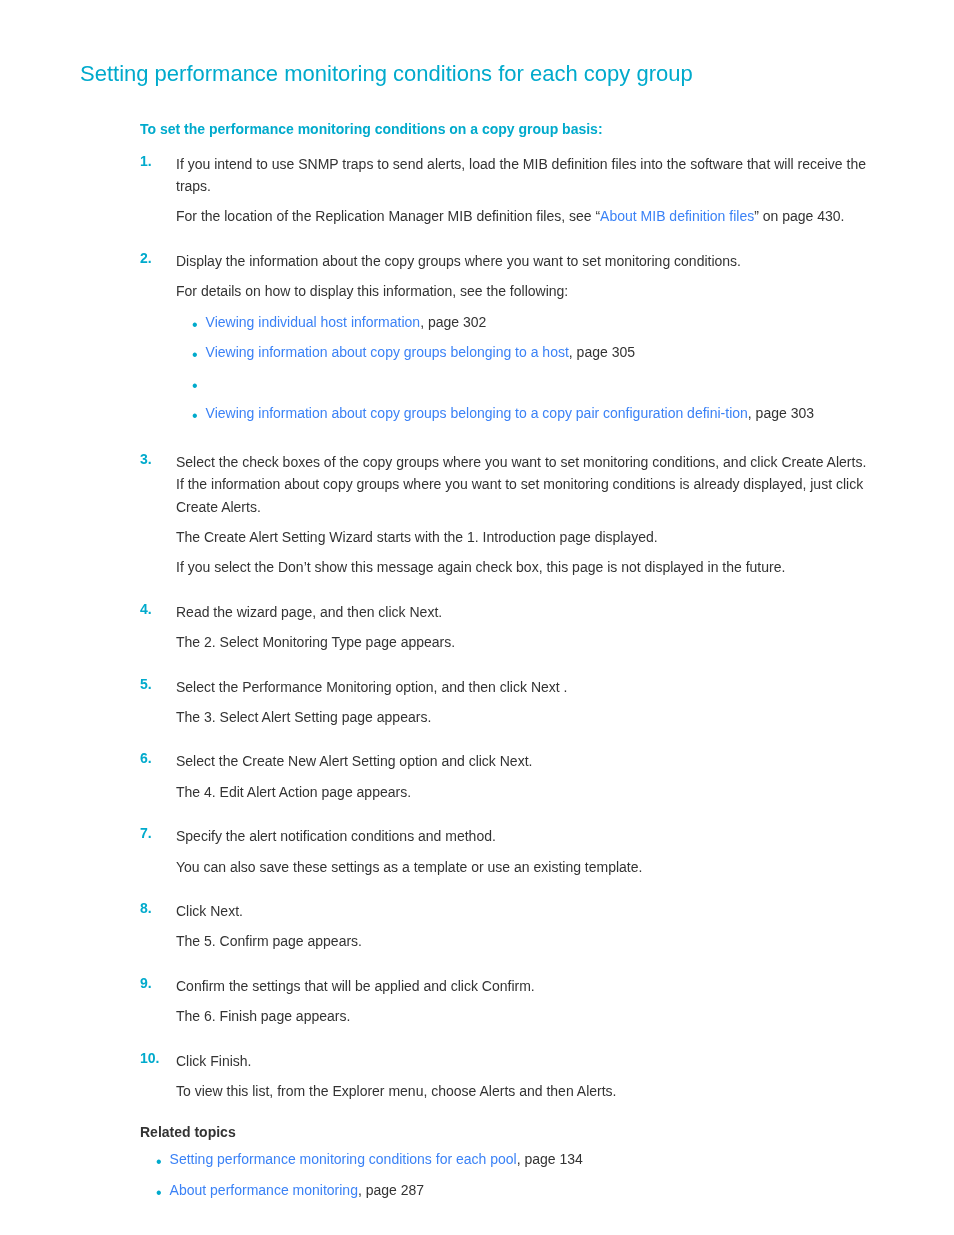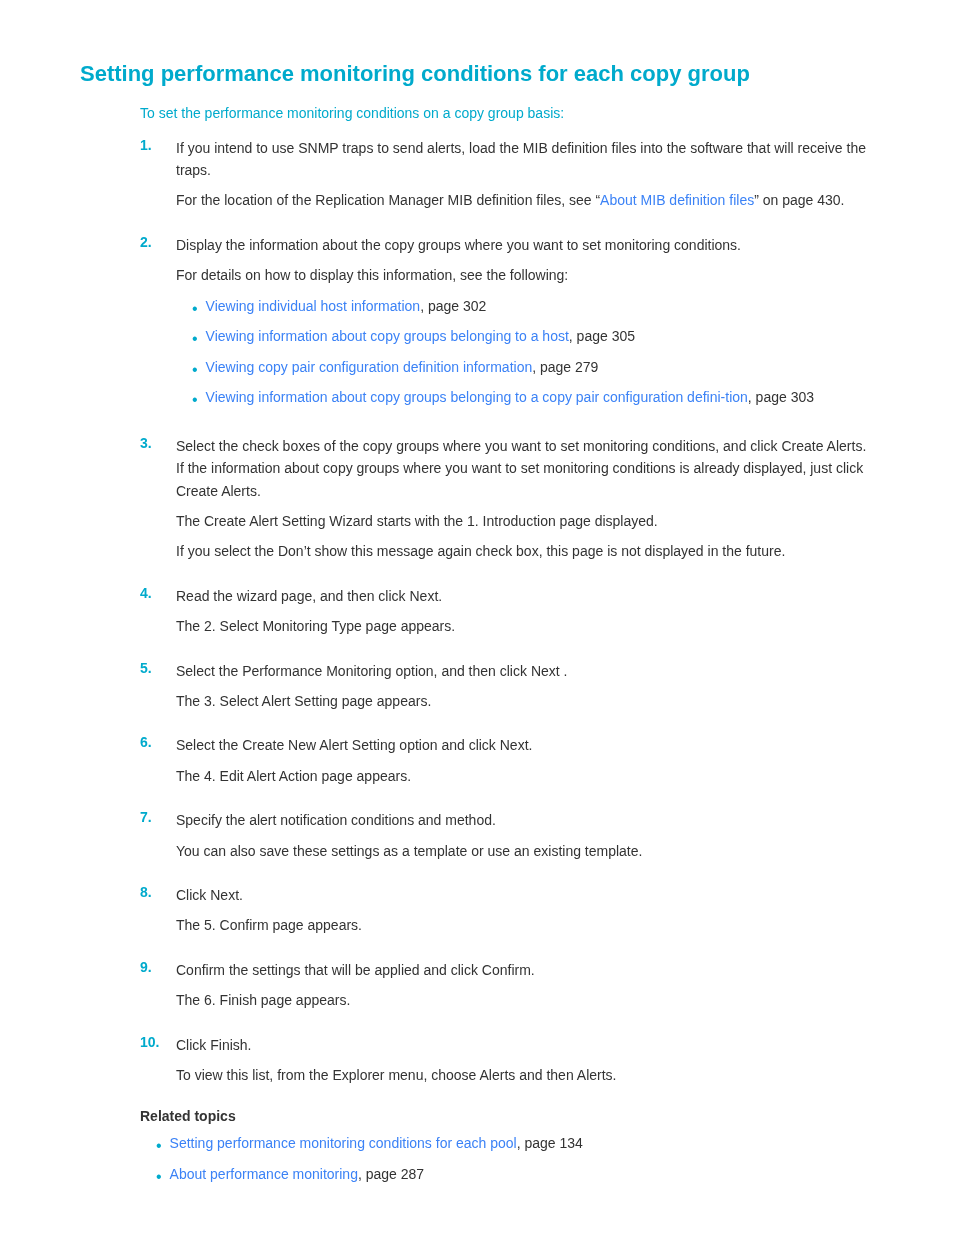--- a/index.html
+++ b/index.html
@@ -18,28 +18,28 @@
     .page-container {
       width: 954px;
       min-height: 1235px;
       background: #ffffff;
       padding: 60px 80px 60px 80px;
       position: relative;
     }
     .main-title {
       font-size: 22px;
       color: #00aacc;
+      font-weight: normal;
+      margin-bottom: 32px;
+      line-height: 1.3;
+    }
+    .subtitle {
+      font-size: 14px;
+      color: #00aacc;
       font-weight: bold;
-      margin-bottom: 16px;
-      line-height: 1.3;
-    }
-    .subtitle {
-      font-size: 14px;
-      color: #00aacc;
-      font-weight: normal;
       margin-bottom: 16px;
       margin-left: 60px;
     }
     .numbered-list {
       list-style: none;
       margin-left: 0;
     }
     .numbered-item {
       display: flex;
       margin-bottom: 14px;
@@ -130,21 +130,20 @@
           <li class="bullet-item">
             <span class="bullet-dot">•</span>
             <span><a class="link">Viewing individual host information</a>, page 302</span>
           </li>
           <li class="bullet-item">
             <span class="bullet-dot">•</span>
             <span><a class="link">Viewing information about copy groups belonging to a host</a>, page 305</span>
           </li>
           <li class="bullet-item">
             <span class="bullet-dot">•</span>
-            <span><a class="link">Viewing copy pair configuration definition information</a>, page 279</span>
           </li>
           <li class="bullet-item">
             <span class="bullet-dot">•</span>
             <span><a class="link">Viewing information about copy groups belonging to a copy pair configuration defini-tion</a>, page 303</span>
           </li>
         </ul>
       </div>
     </li>
 
     <li class="numbered-item">

